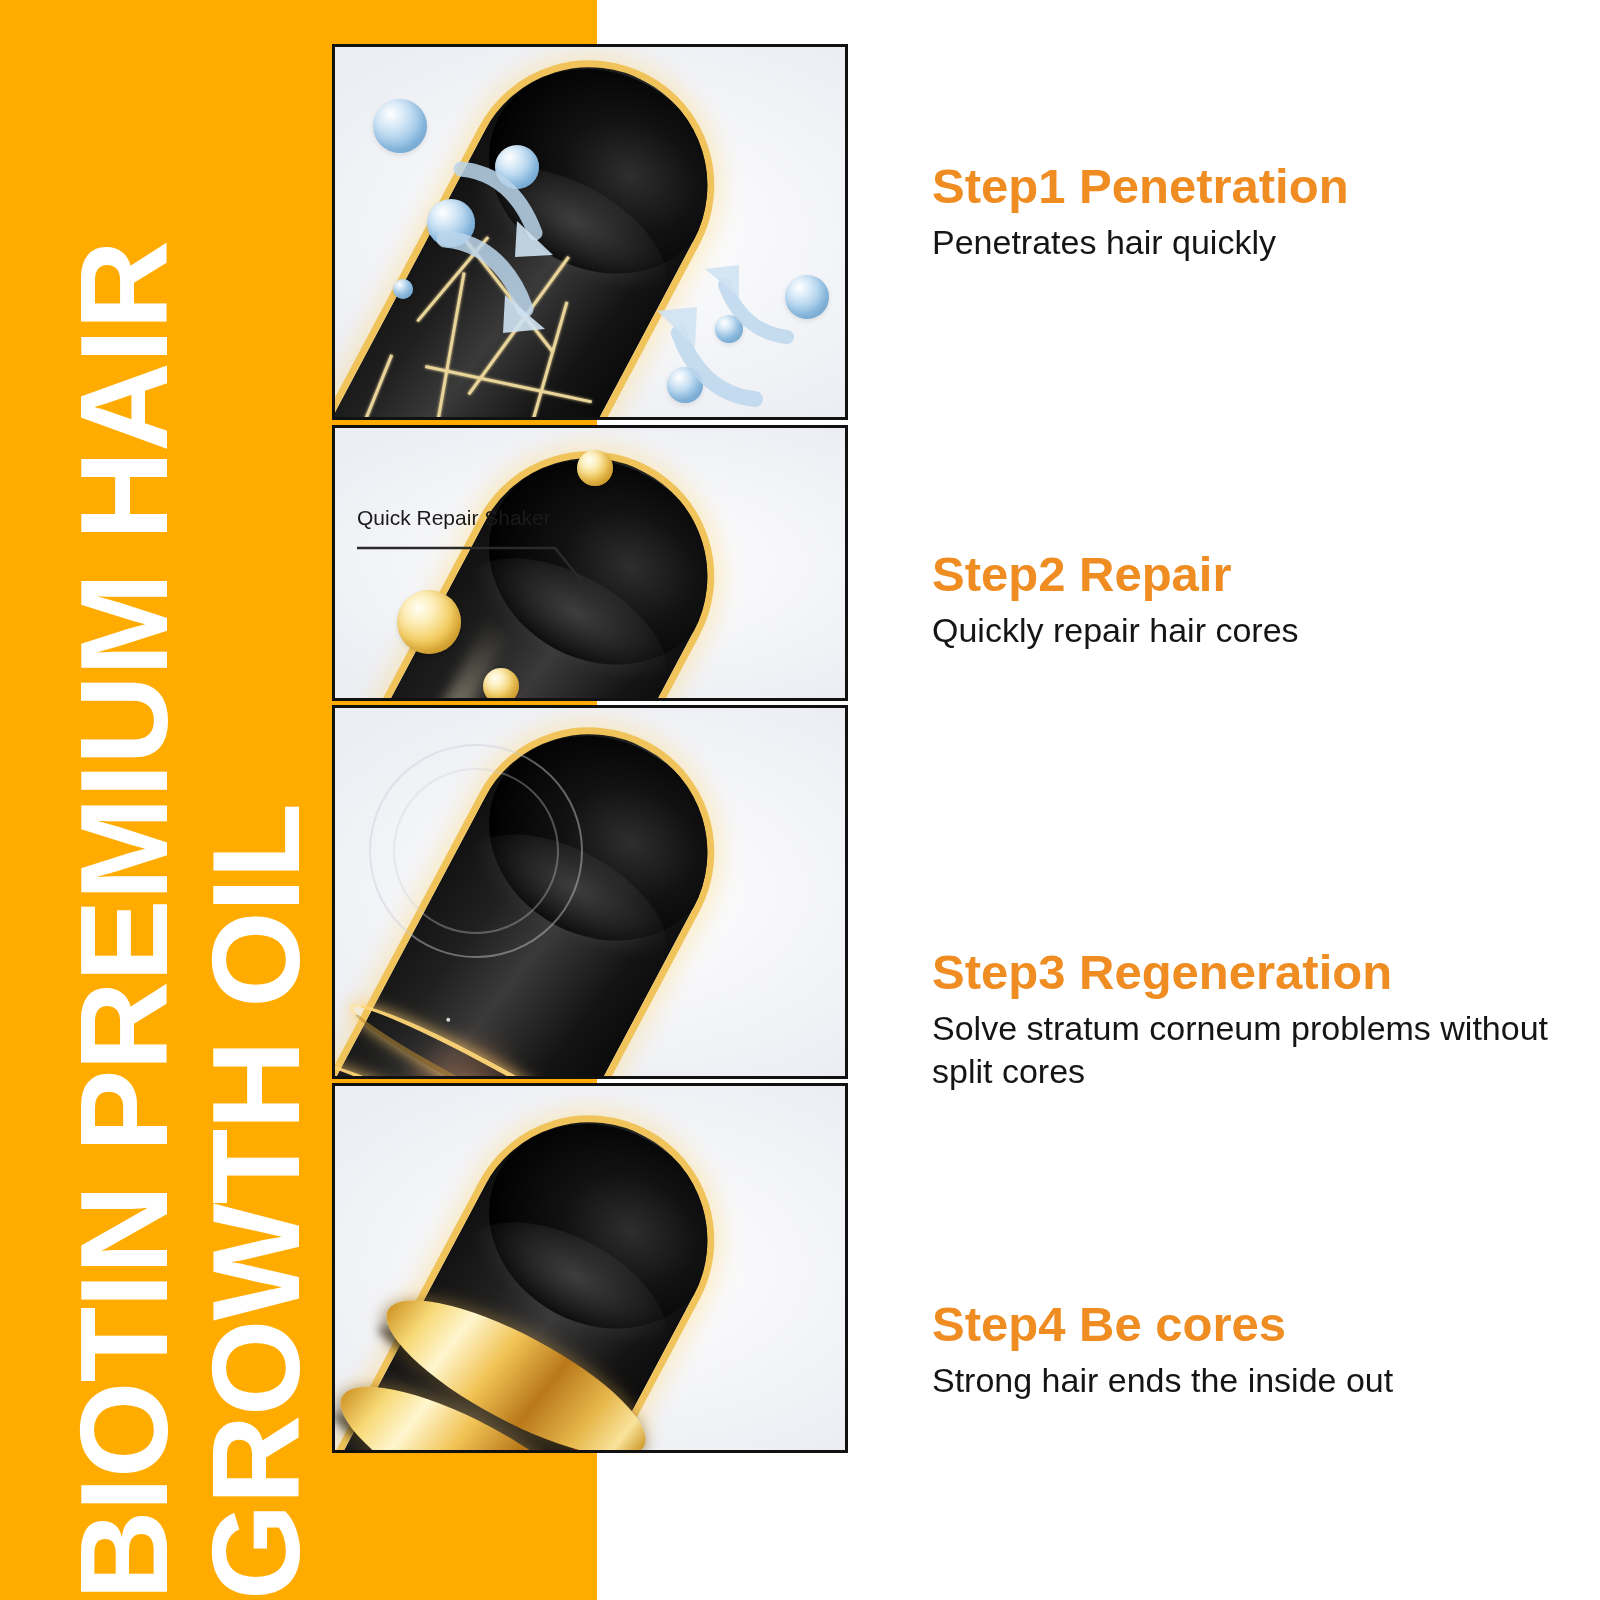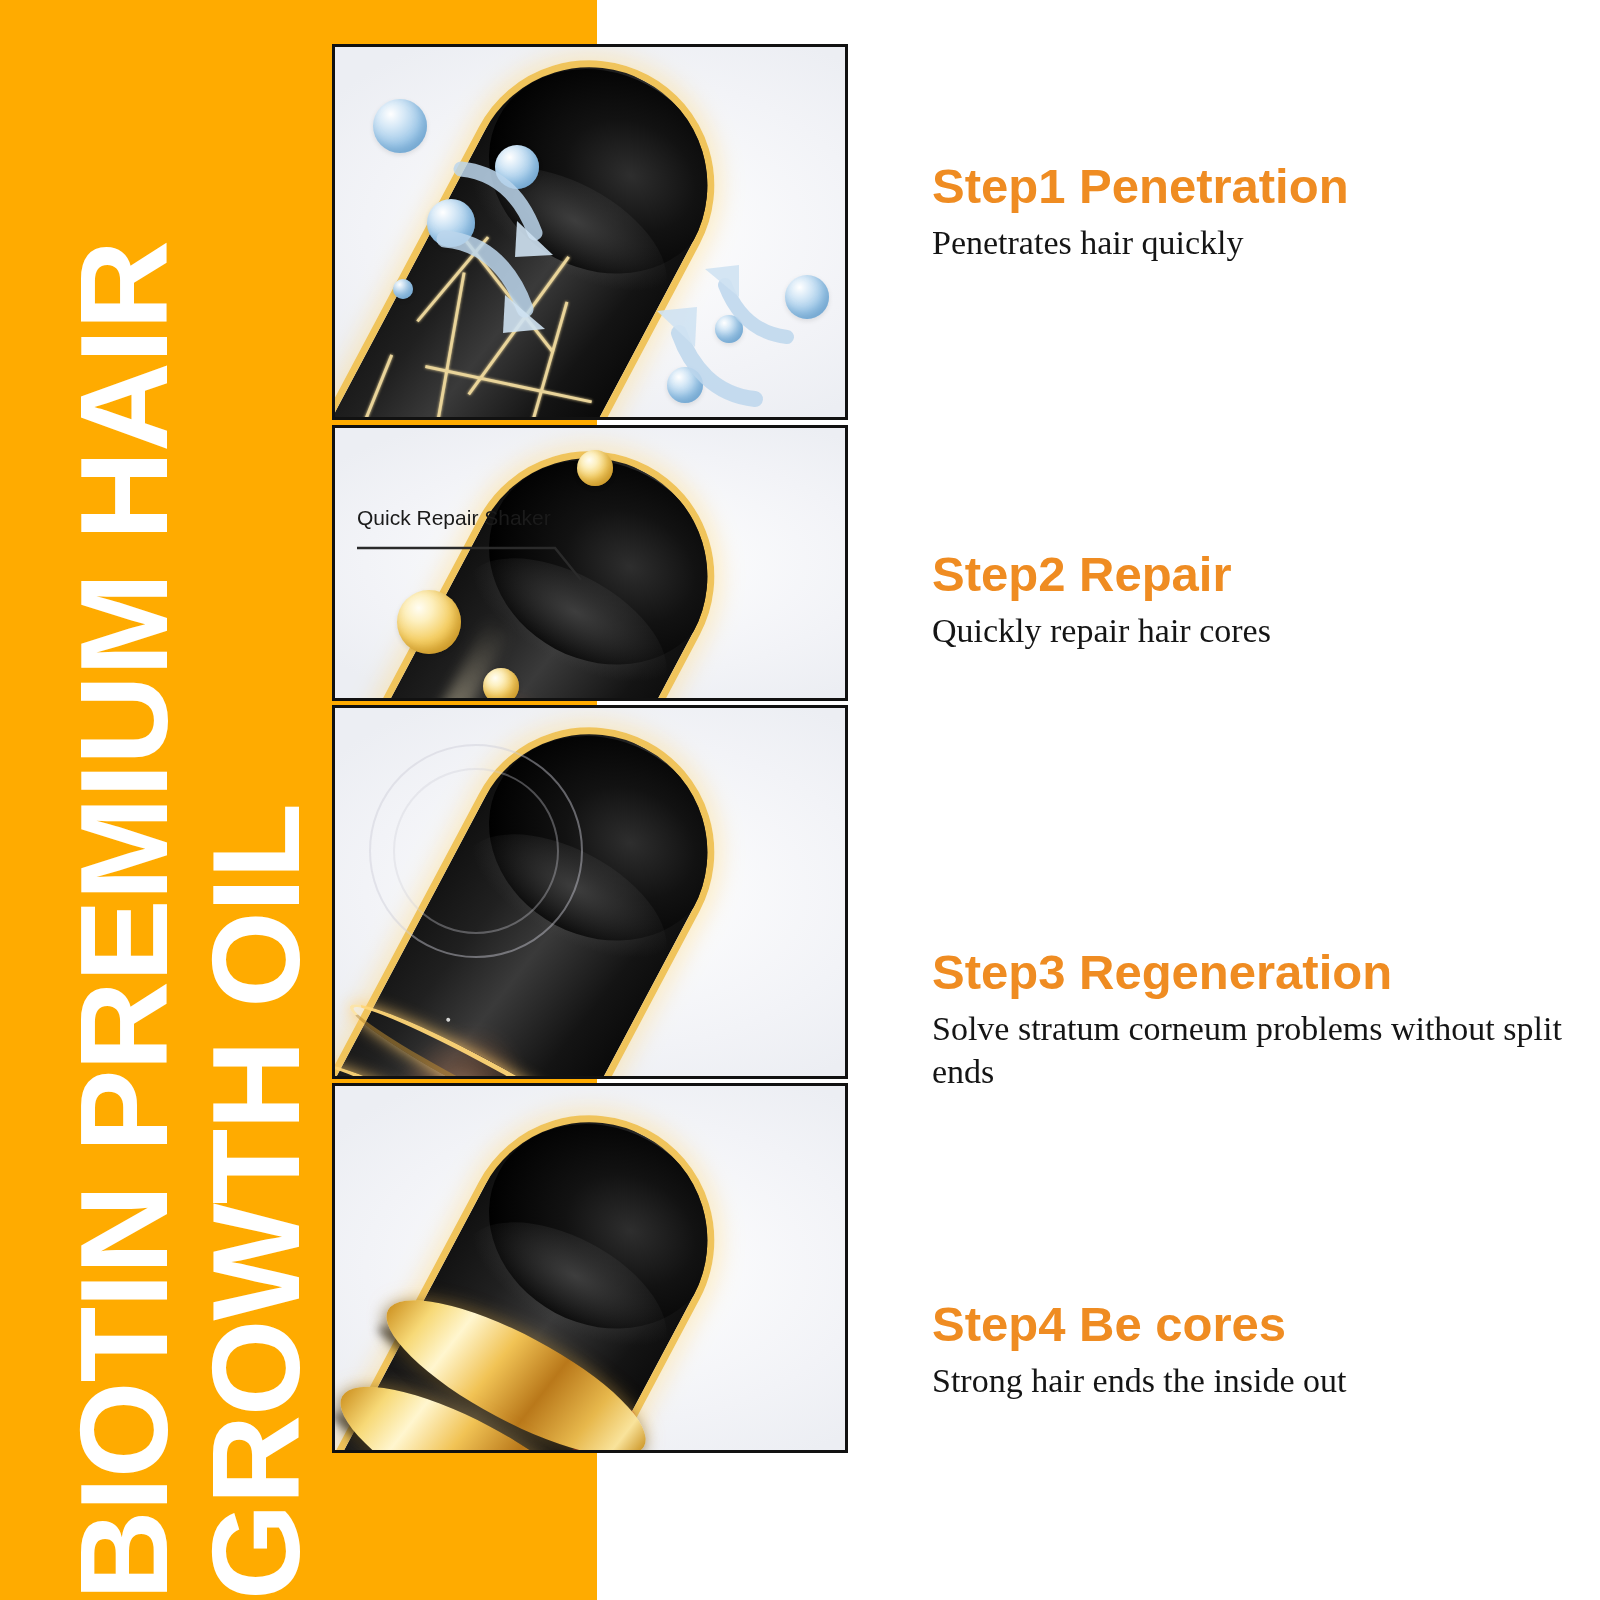--- a/index.html
+++ b/index.html
@@ -257,21 +257,21 @@
     line-height: 1.08;
     margin: 0 0 8px 0;
     font-family: "Liberation Sans", sans-serif;
     white-space: nowrap;
   }
   .step-desc {
     color: #151515;
     font-size: 34px;
     line-height: 1.28;
     margin: 0;
-    font-family: Liberation Serif, serif;
+    font-family: Liberation Sans, sans-serif;
     max-width: 640px;
   }
 </style>
 </head>
 <body>
 
 <div class="brand-block">
   <div class="brand-title-wrap">
     <span class="brand-line brand-line-1">BIOTIN PREMIUM HAIR</span>
     <span class="brand-line brand-line-2">GROWTH OIL</span>
@@ -405,20 +405,20 @@
     <div class="step-desc">Penetrates hair quickly</div>
   </div>
 
   <div class="step step-2">
     <div class="step-title">Step2 Repair</div>
     <div class="step-desc">Quickly repair hair cores</div>
   </div>
 
   <div class="step step-3">
     <div class="step-title">Step3 Regeneration</div>
-    <div class="step-desc">Solve stratum corneum problems without split ends</div>
+    <div class="step-desc">Solve stratum corneum problems without split cores</div>
   </div>
 
   <div class="step step-4">
     <div class="step-title">Step4 Be cores</div>
     <div class="step-desc">Strong hair ends the inside out</div>
   </div>
 </div>
 
 </body></html>

